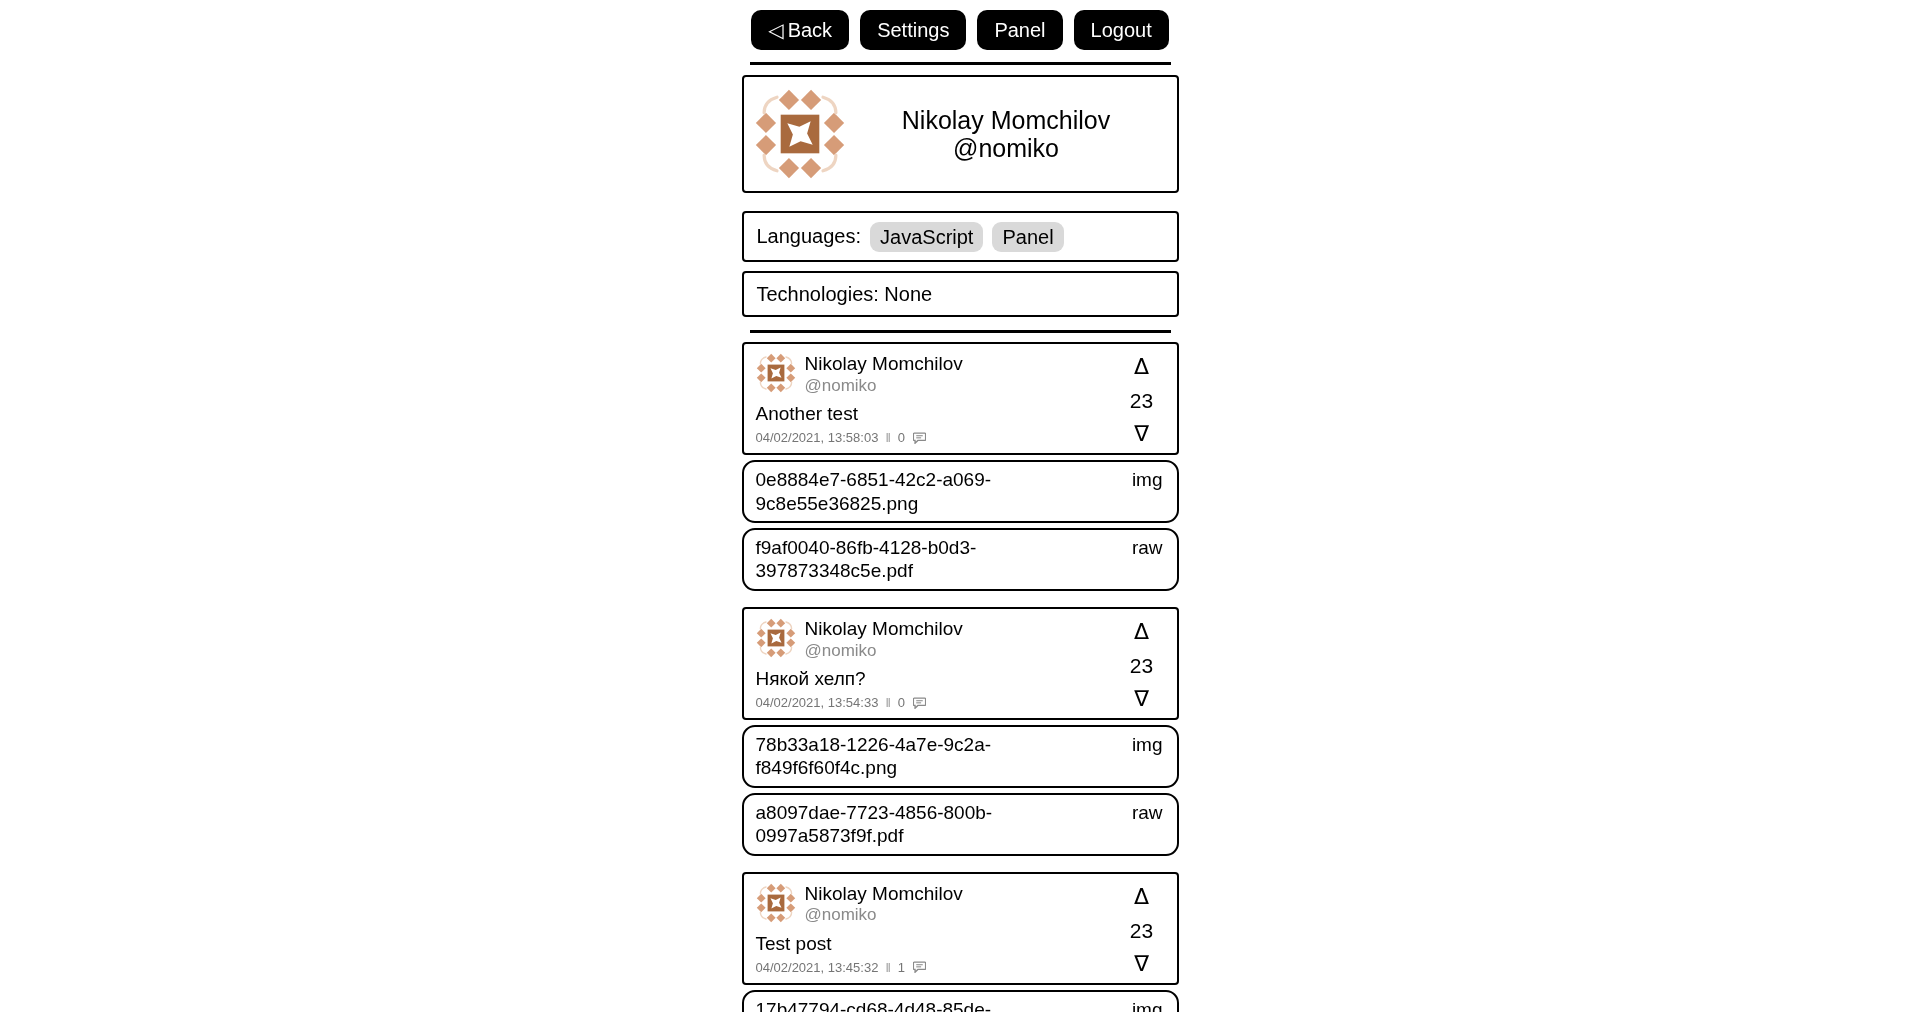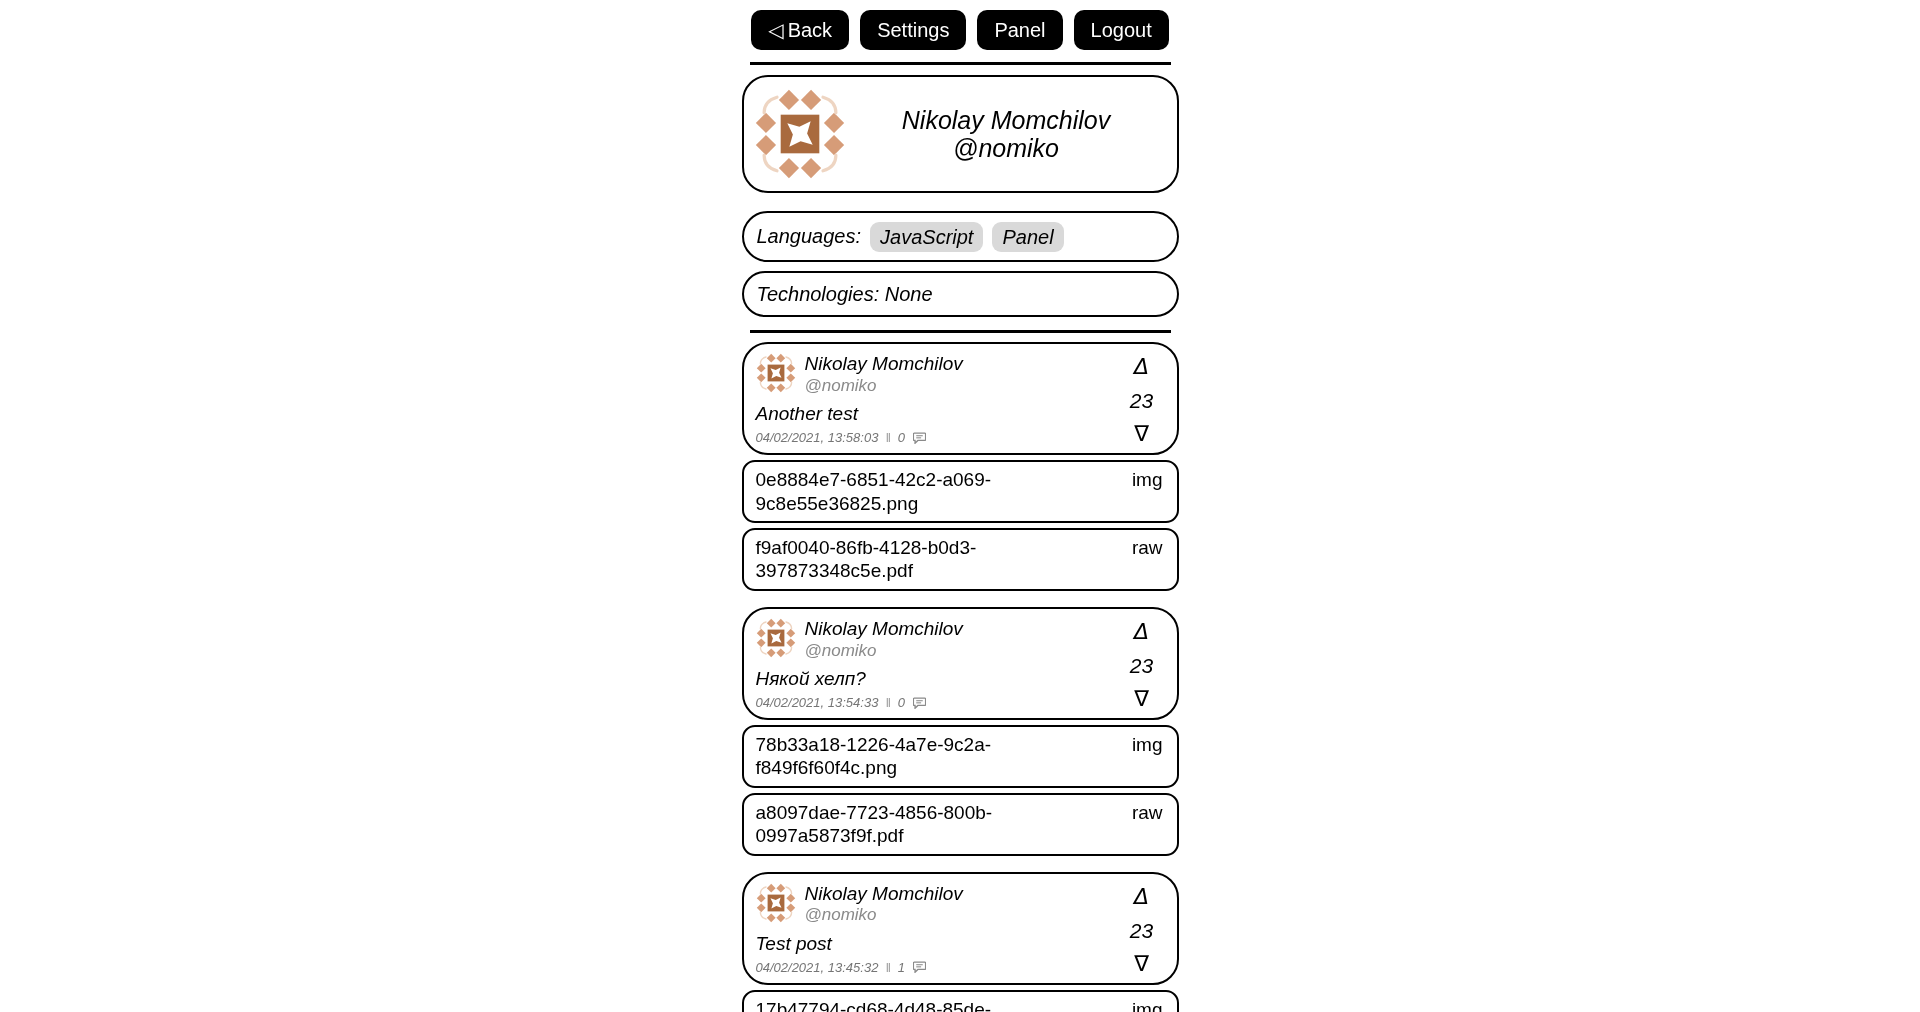--- a/index.html
+++ b/index.html
@@ -43,23 +43,22 @@
   }
   hr.divider2 {
     border: none;
     border-top: 3px solid #000;
     margin: 13px 8px 9px 8px;
   }
 
   
   .card {
     border: 2px solid #000;
-    border-radius: 26px;
+    border-radius: 4px;
     background: #fff;
-    font-style: italic;
   }
 
   
   .profile-card {
     display: flex;
     align-items: center;
     padding: 10px;
     height: 118px;
     margin-bottom: 18px;
   }

